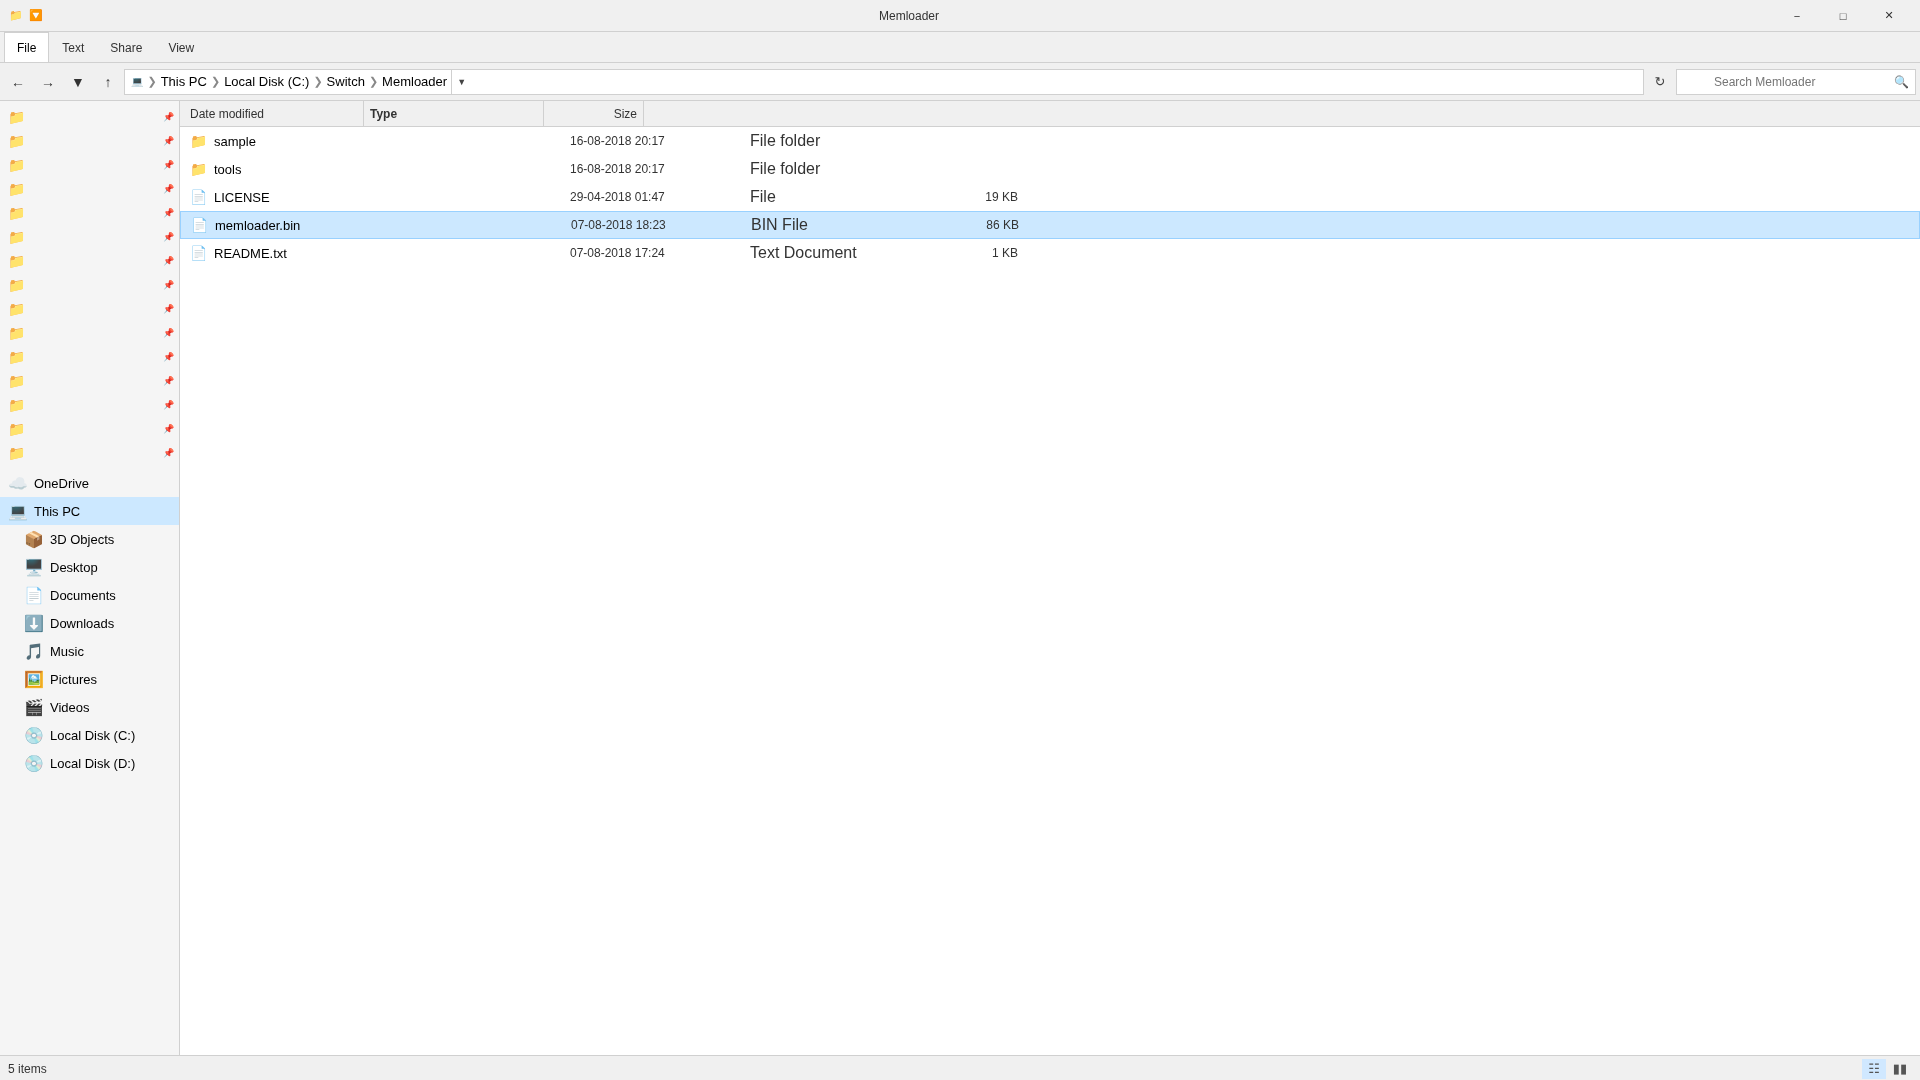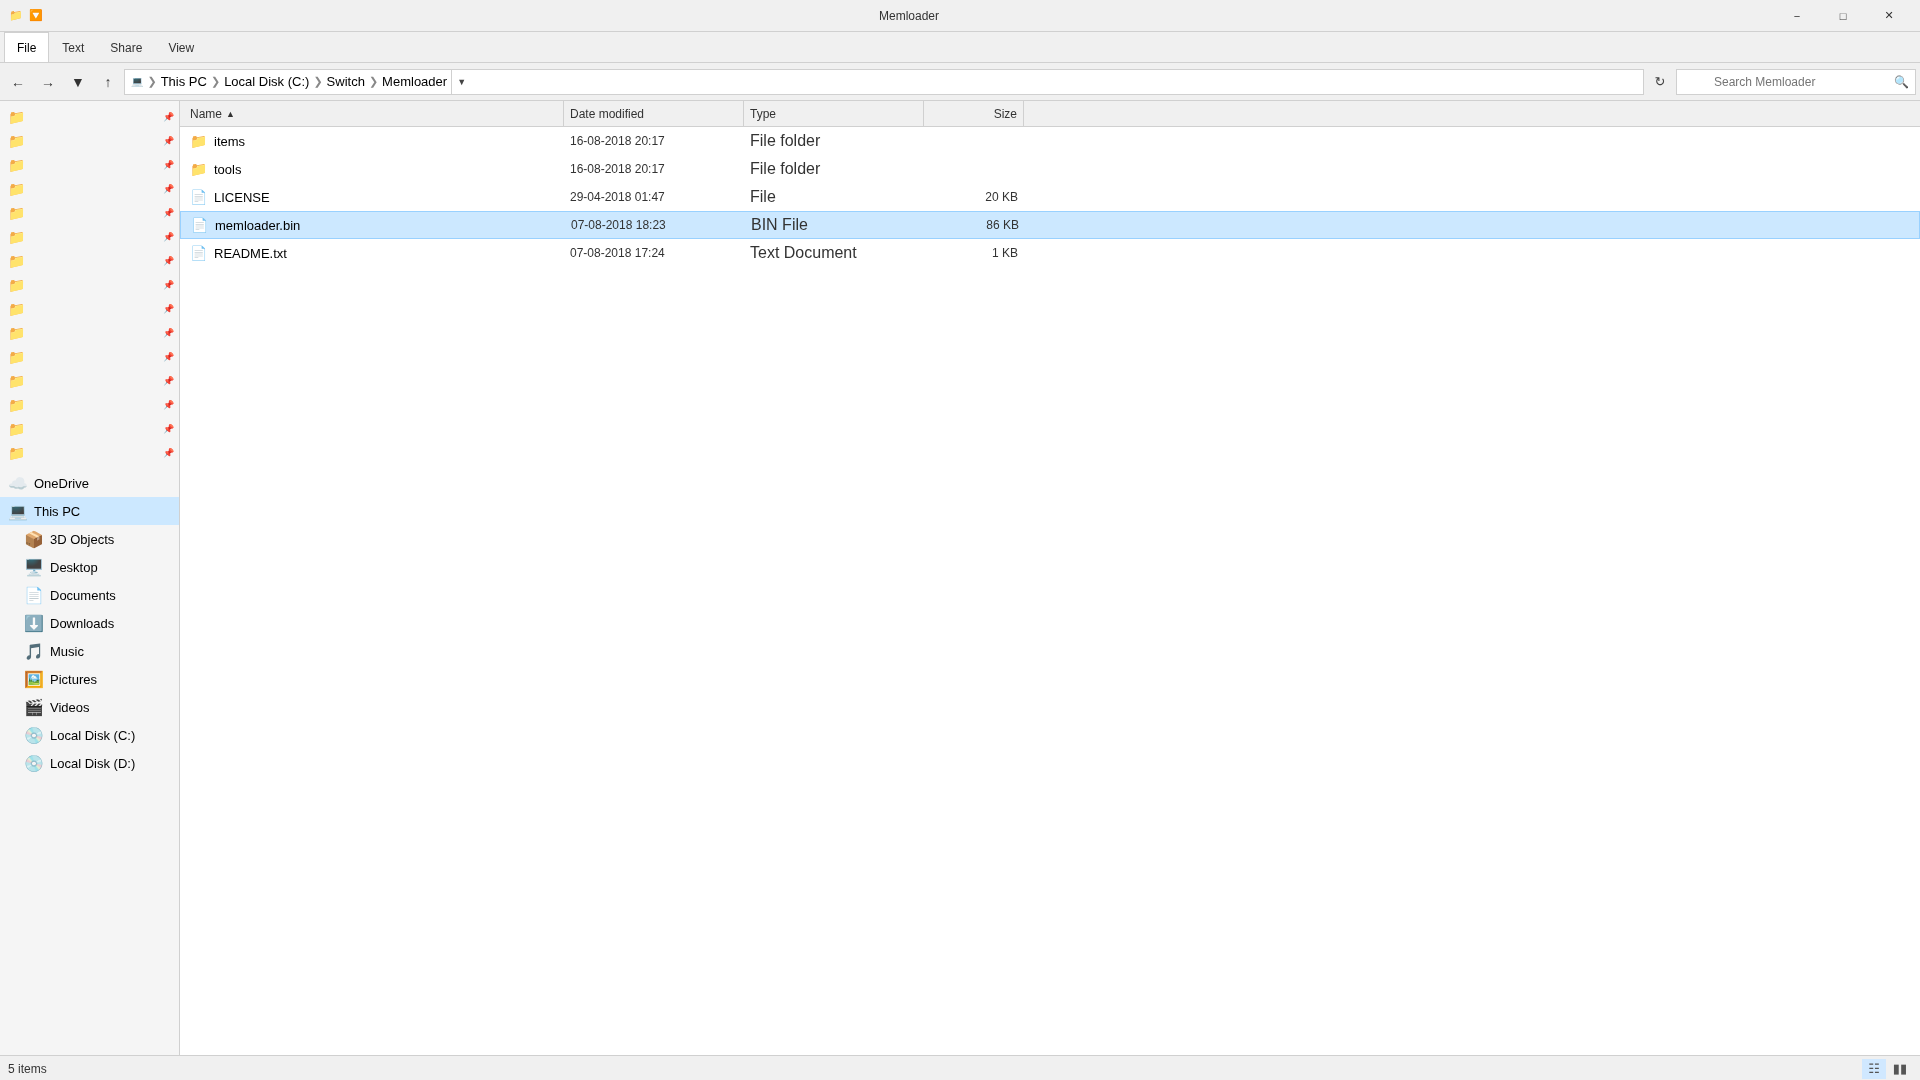--- a/index.html
+++ b/index.html
@@ -135,21 +135,21 @@
       height: 26px;
       padding: 0 4px;
     }
     .col-header {
       font-size: 12px; color: #333; padding: 0 6px;
       cursor: pointer; height: 100%; display: flex; align-items: center;
       border-right: 1px solid #d0d0d0;
     }
     .col-name { width: 380px; }
     .col-date { width: 180px; }
-    .col-type { width: 180px; }
+    .col-type { width: 180px; font-weight: bold; }
     .col-size { width: 100px; justify-content: flex-end; }
     .col-sort-arrow { margin-left: 4px; font-size: 9px; }
 
     .file-list {
       flex: 1;
       overflow-y: auto;
       background: #fff;
     }
     .file-row {
       display: flex;
@@ -351,41 +351,37 @@
     </div>
     <div class="sidebar-item" style="padding-left:24px;">
       <span class="item-icon">💿</span>
       <span class="item-label">Local Disk (D:)</span>
     </div>
   </div>
 
   <div class="file-list-container">
 
     <div class="column-headers">
-      <div class="col-header col-name">
-        <span>Name</span>
-        <span class="col-sort-arrow">▲</span>
-      </div>
       <div class="col-header col-date">
         <span>Date modified</span>
       </div>
       <div class="col-header col-type">
         <span>Type</span>
       </div>
       <div class="col-header col-size">
         <span>Size</span>
       </div>
     </div>
 
     <div class="file-list">
 
       <div class="file-row">
         <div class="file-cell file-name-cell">
           <span class="file-icon folder-icon-color">📁</span>
-          <span>items</span>
+          <span>sample</span>
         </div>
         <div class="file-cell file-date-cell">16-08-2018 20:17</div>
         <div class="file-cell file-type-cell">File folder</div>
         <div class="file-cell file-size-cell"></div>
       </div>
 
       <div class="file-row">
         <div class="file-cell file-name-cell">
           <span class="file-icon folder-icon-color">📁</span>
           <span>tools</span>
@@ -395,21 +391,21 @@
         <div class="file-cell file-size-cell"></div>
       </div>
 
       <div class="file-row">
         <div class="file-cell file-name-cell">
           <span class="file-icon file-icon-color">📄</span>
           <span>LICENSE</span>
         </div>
         <div class="file-cell file-date-cell">29-04-2018 01:47</div>
         <div class="file-cell file-type-cell">File</div>
-        <div class="file-cell file-size-cell">20 KB</div>
+        <div class="file-cell file-size-cell">19 KB</div>
       </div>
 
       <div class="file-row selected">
         <div class="file-cell file-name-cell">
           <span class="file-icon file-icon-color">📄</span>
           <span>memloader.bin</span>
         </div>
         <div class="file-cell file-date-cell">07-08-2018 18:23</div>
         <div class="file-cell file-type-cell">BIN File</div>
         <div class="file-cell file-size-cell">86 KB</div>

